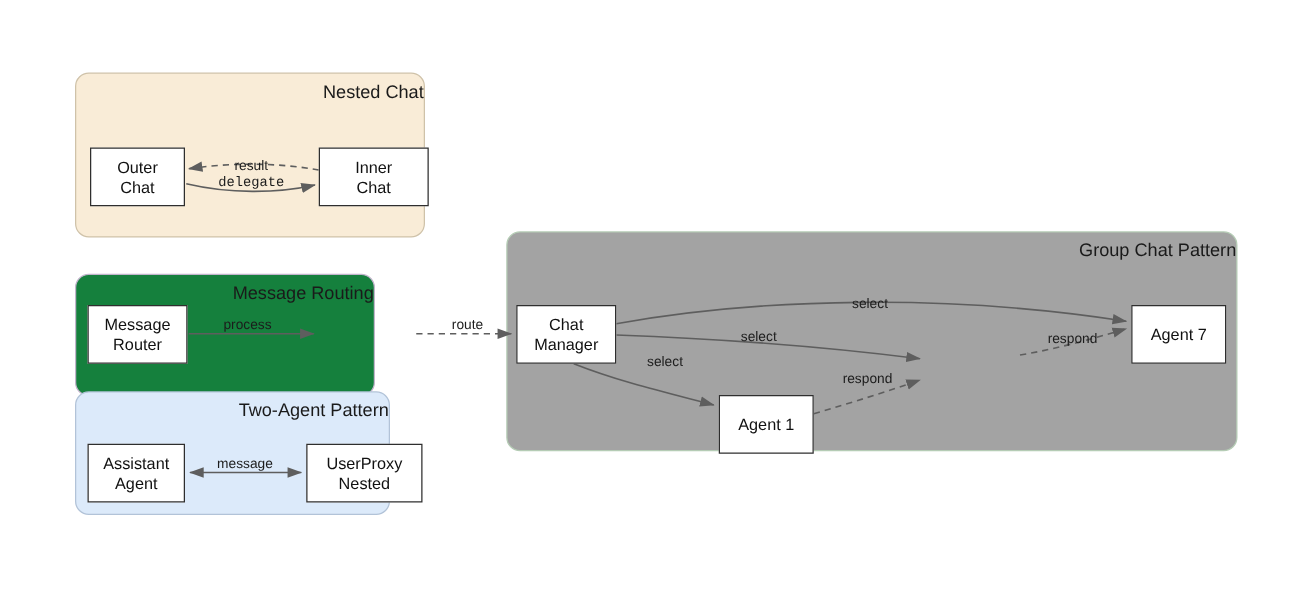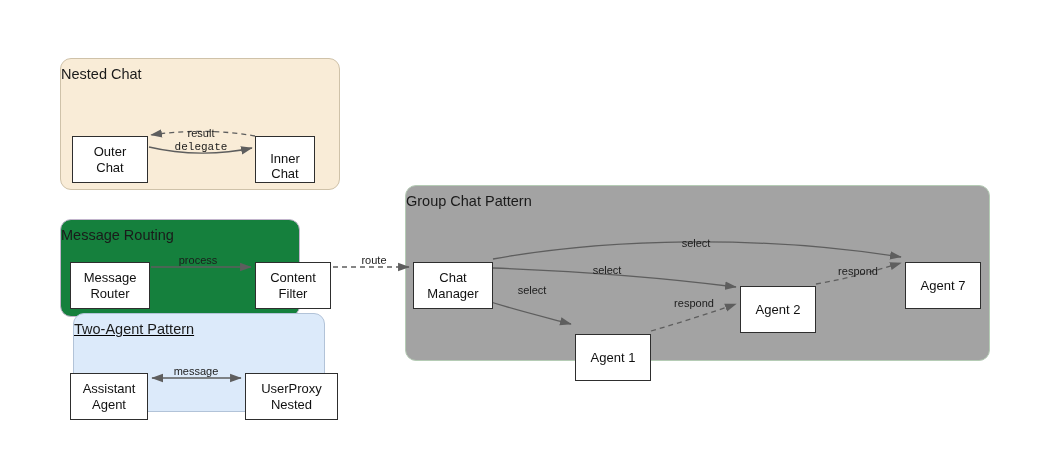--- a/index.html
+++ b/index.html
@@ -12,47 +12,46 @@
     background: #ffffff;
     overflow: hidden;
   }
   .cluster {
     position: absolute;
     border: 1px solid #c3c3c3;
     border-radius: 11px;
   }
   .cluster-title {
     padding-top: 7px;
-    text-align: left;
+    text-align: right;
     font-size: 14.5px;
     color: #1a1a1a;
     white-space: nowrap;
   }
   .cluster.nested   { left: 60px;  top: 58px;  width: 280px; height: 132px; background: #f9ecd7; border-color: #cfc2a9; }
   .cluster.routing  { left: 60px;  top: 219px; width: 240px; height: 98px;  background: #15803d; border-color: #c2b4cc; }
-  .cluster.twoagent { left: 73px;  top: 313px; width: 252px; height: 99px;  background: #dceafa; border-color: #b2c3d8; text-decoration: underline; }
+  .cluster.twoagent { left: 60px;  top: 313px; width: 252px; height: 99px;  background: #dceafa; border-color: #b2c3d8; }
   .cluster.group    { left: 405px; top: 185px; width: 585px; height: 176px; background: #a3a3a3; border-color: #b5ccb5; }
   .edges {
     position: absolute;
     left: 0; top: 0;
     width: 1048px; height: 472px;
     pointer-events: none;
   }
   .node {
     position: absolute;
     background: #ffffff;
     border: 1.2px solid #2e2e2e;
     display: flex;
     align-items: center;
     justify-content: center;
     text-align: center;
     font-size: 13px;
     line-height: 1.2;
     color: #111111;
-    margin-top: 18px;
   }
   .node span { white-space: pre-line; }
   .edge-label {
     position: absolute;
     transform: translate(-50%, -50%);
     font-size: 11px;
     color: #1c1c1c;
     white-space: nowrap;
   }
 </style>
@@ -99,52 +98,45 @@
     <path d="M 459 291 C 497 306, 537 315, 571 324" fill="none" stroke="#5e5e5e" stroke-width="1.3" marker-end="url(#ahE)"></path>
 
     <path d="M 651 331 C 682 322, 710 313, 736 304" fill="none" stroke="#5e5e5e" stroke-width="1.3" stroke-dasharray="5,4" marker-end="url(#ahE)"></path>
     <path d="M 816 284 C 846 279, 874 271, 901 263" fill="none" stroke="#5e5e5e" stroke-width="1.3" stroke-dasharray="5,4" marker-end="url(#ahE)"></path>
   </svg>
 
   <div class="node" style="left:72px; top:118px; width:76px; height:47px;">
     <span>Outer
 Chat</span>
   </div>
-  <div class="node" style="left:255px; top:118px; width:60px; height:47px;align-items:flex-end;">
+  <div class="node" style="left:255px; top:118px; width:88px; height:47px;">
     <span>Inner
 Chat</span>
   </div>
 
   <div class="node" style="left:70px; top:244px; width:80px; height:47px;">
     <span>Message
 Router</span>
-  </div>
-  <div class="node" style="left:255px; top:244px; width:76px; height:47px;">
-    <span>Content
-Filter</span>
   </div>
 
   <div class="node" style="left:70px; top:355px; width:78px; height:47px;">
     <span>Assistant
 Agent</span>
   </div>
   <div class="node" style="left:245px; top:355px; width:93px; height:47px;">
     <span>UserProxy
 Nested</span>
   </div>
 
   <div class="node" style="left:413px; top:244px; width:80px; height:47px;">
     <span>Chat
 Manager</span>
   </div>
   <div class="node" style="left:575px; top:316px; width:76px; height:47px;">
     <span>Agent 1</span>
-  </div>
-  <div class="node" style="left:740px; top:268px; width:76px; height:47px;">
-    <span>Agent 2</span>
   </div>
   <div class="node" style="left:905px; top:244px; width:76px; height:47px;">
     <span>Agent 7</span>
   </div>
 
   <span class="edge-label" style="left:201px; top:133px;">result</span>
   <span class="edge-label" style="left:201px; top:147px;font-family:Liberation Mono, monospace;">delegate</span>
   <span class="edge-label" style="left:198px; top:260px;">process</span>
   <span class="edge-label" style="left:374px; top:260px;">route</span>
   <span class="edge-label" style="left:196px; top:371px;">message</span>

